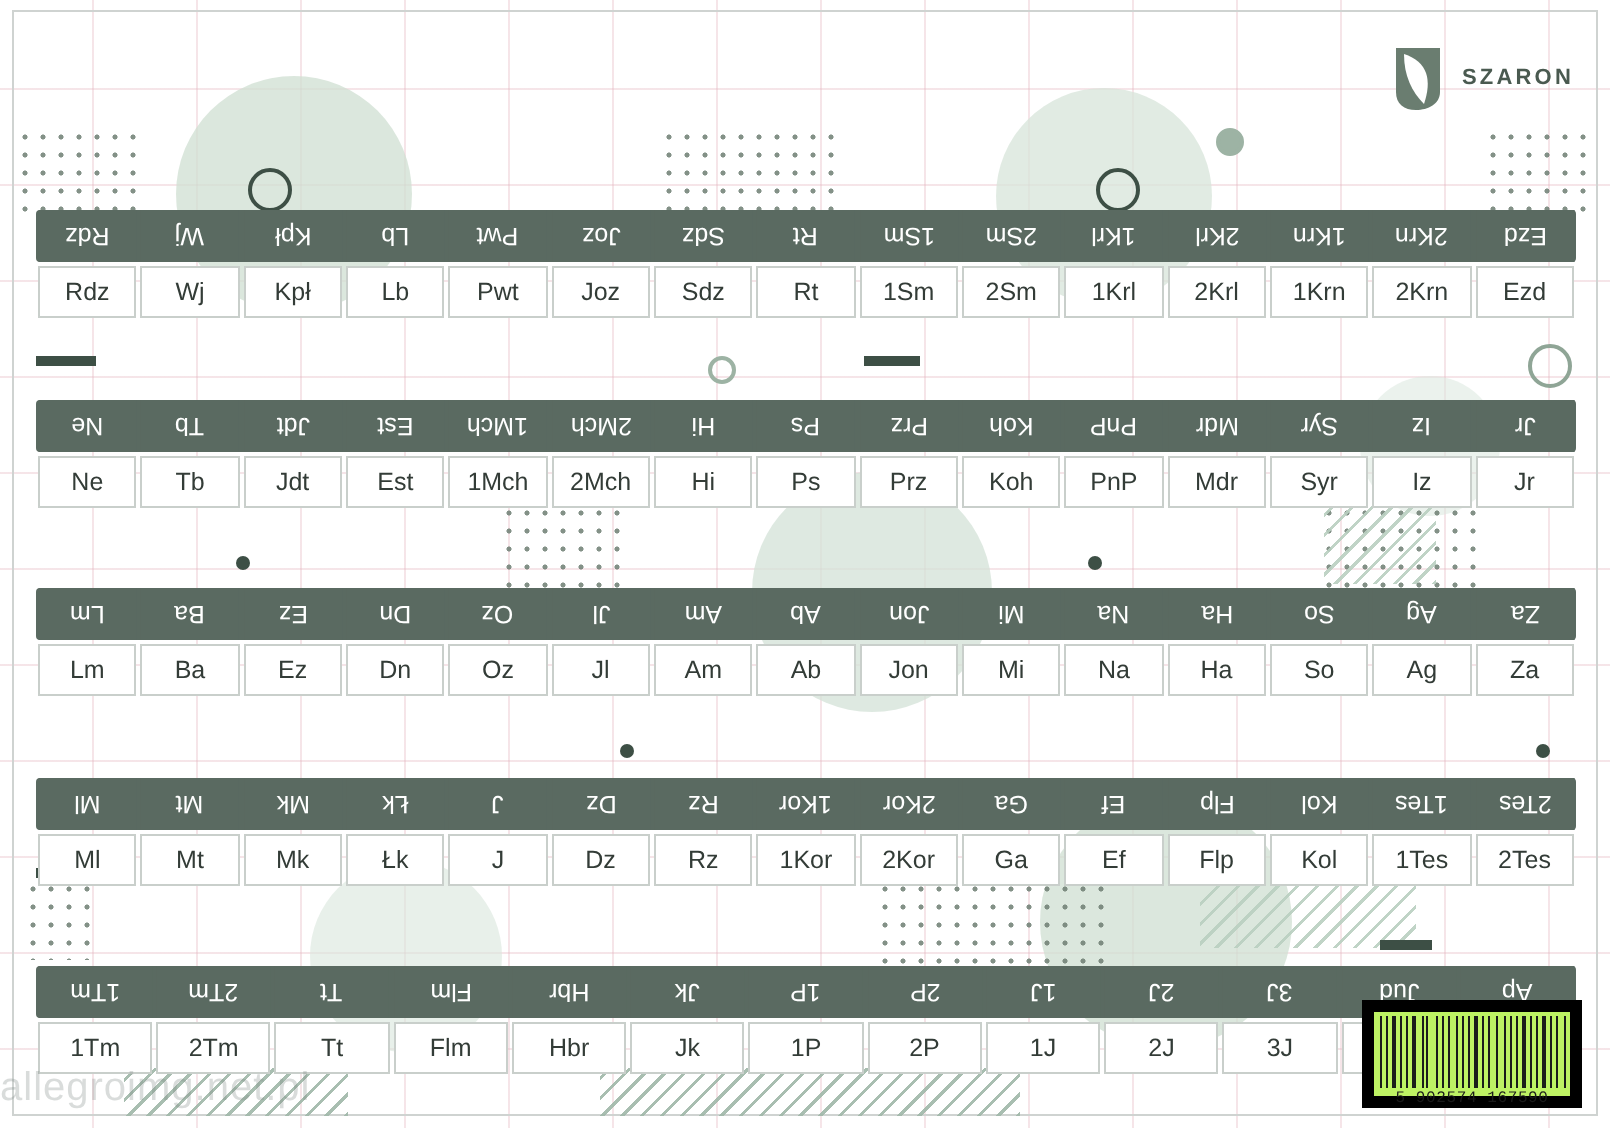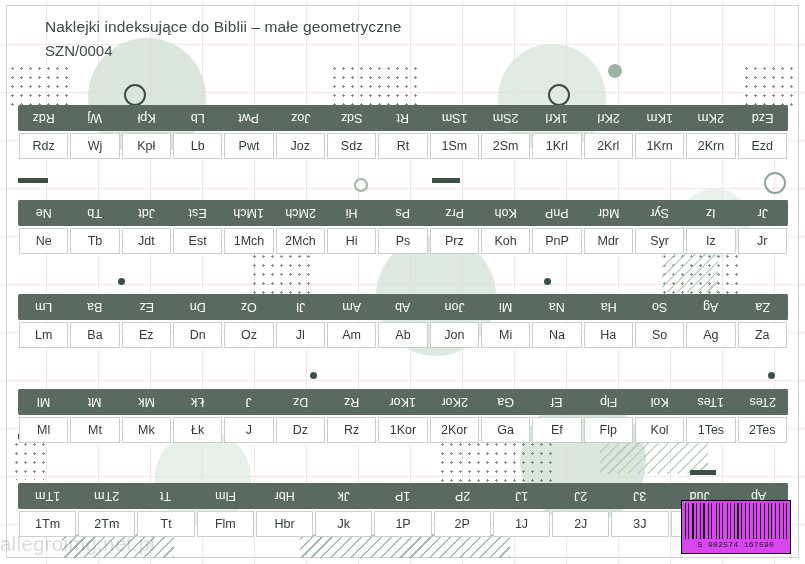--- a/index.html
+++ b/index.html
@@ -190,22 +190,22 @@
     height: 26px;
     background: #5a6a61;
     border-radius: 2px;
   }
 
   
   .barcode-box {
     position: absolute;
     right: 14px; bottom: 10px;
     width: 110px; height: 54px;
-    background: #d946ef;
-    border: 1px solid #000000;
+    background: #bef264;
+    border: 6px solid #000000;
     padding: 2px 3px 0 3px;
     box-sizing: border-box;
   }
   .barcode-bars {
     height: 36px;
     display: flex;
     align-items: stretch;
     gap: 1px;
   }
   .barcode-bars i {
@@ -268,25 +268,30 @@
   <div class="dot-mark m2"></div>
   <div class="dot-mark m3"></div>
   <div class="dot-mark m4"></div>
 
   <div class="circ c1"></div>
   <div class="circ c2"></div>
   <div class="circ c3"></div>
   <div class="circ c4"></div>
   <div class="circ c5"></div>
 
-  <div class="title-block">
-    <div class="title">Naklejki indeksujące do Biblii – małe geometryczne</div>
-    <div class="subtitle">SZN/0004</div>
+
+  <div class="logo">
+    <span class="logo-mark">
+      <svg width="30" height="34" viewBox="0 0 30 34">
+        <path d="M4 2 L26 2 L26 24 C26 30 20 33 14 33 C8 33 4 30 4 24 Z" fill="#6a7d70"></path>
+        <path d="M8 5 C20 9 22 18 18 30 C12 24 8 16 8 5 Z" fill="#ffffff"></path>
+      </svg>
+    </span>
+    <span class="logo-text">SZARON</span>
   </div>
-
 
   <div id="rows-host">
       <div class="row-bar-top" style="top: 105px;"></div>
       <div class="row" style="top: 105px;">
         <div class="cell">
           <div class="top">Rdz</div>
           <div class="bot">Rdz</div>
         </div>
         <div class="cell">
           <div class="top">Wj</div>

